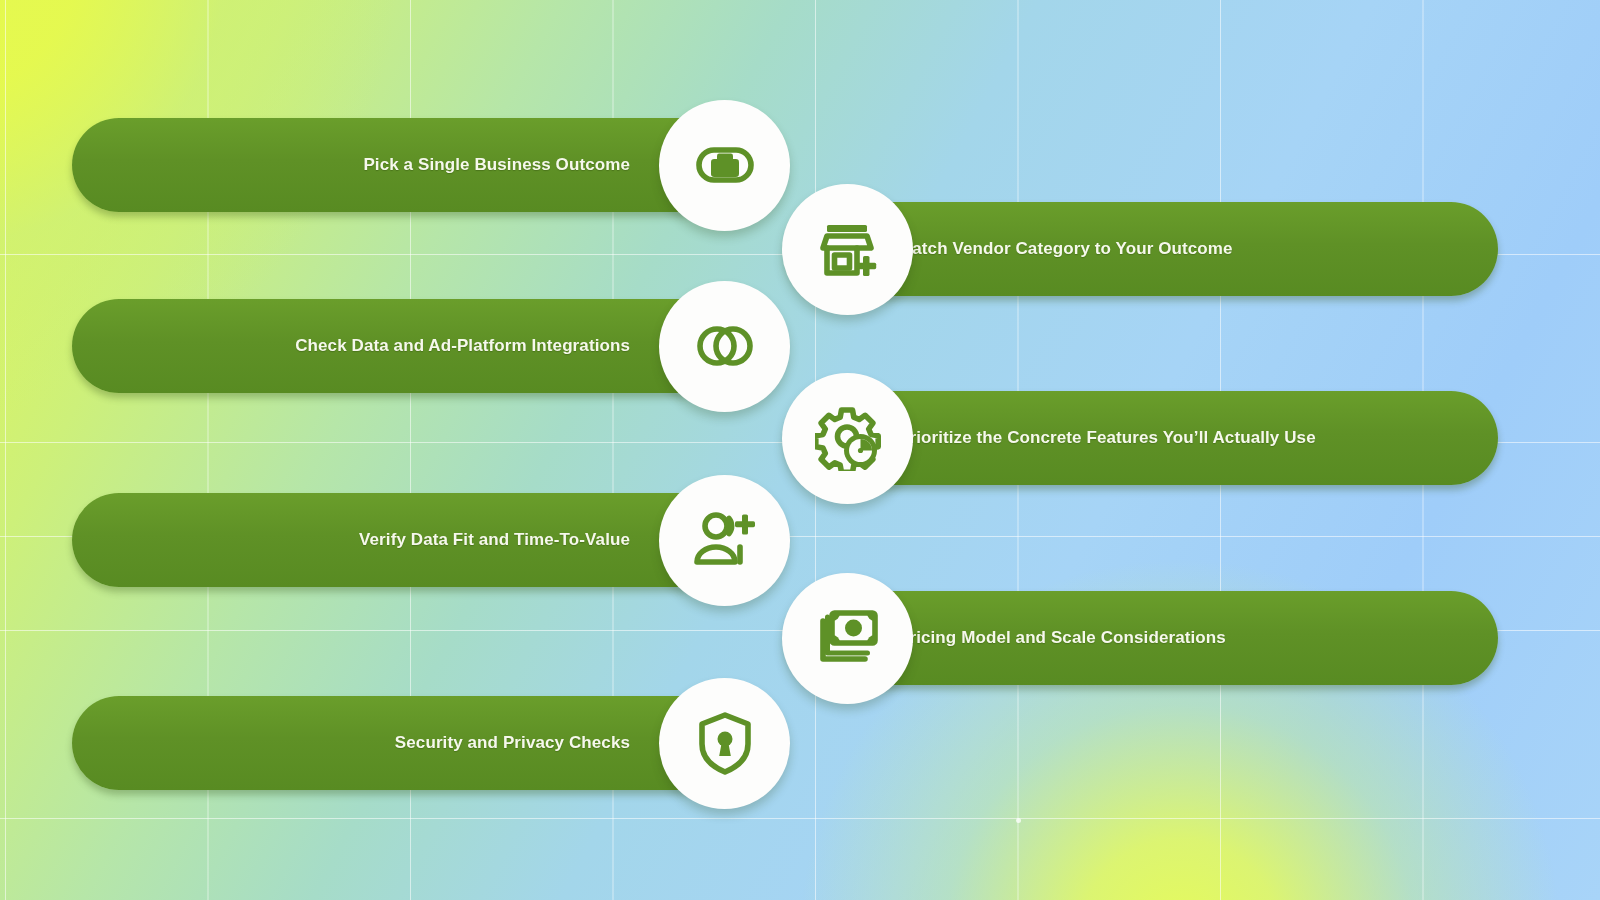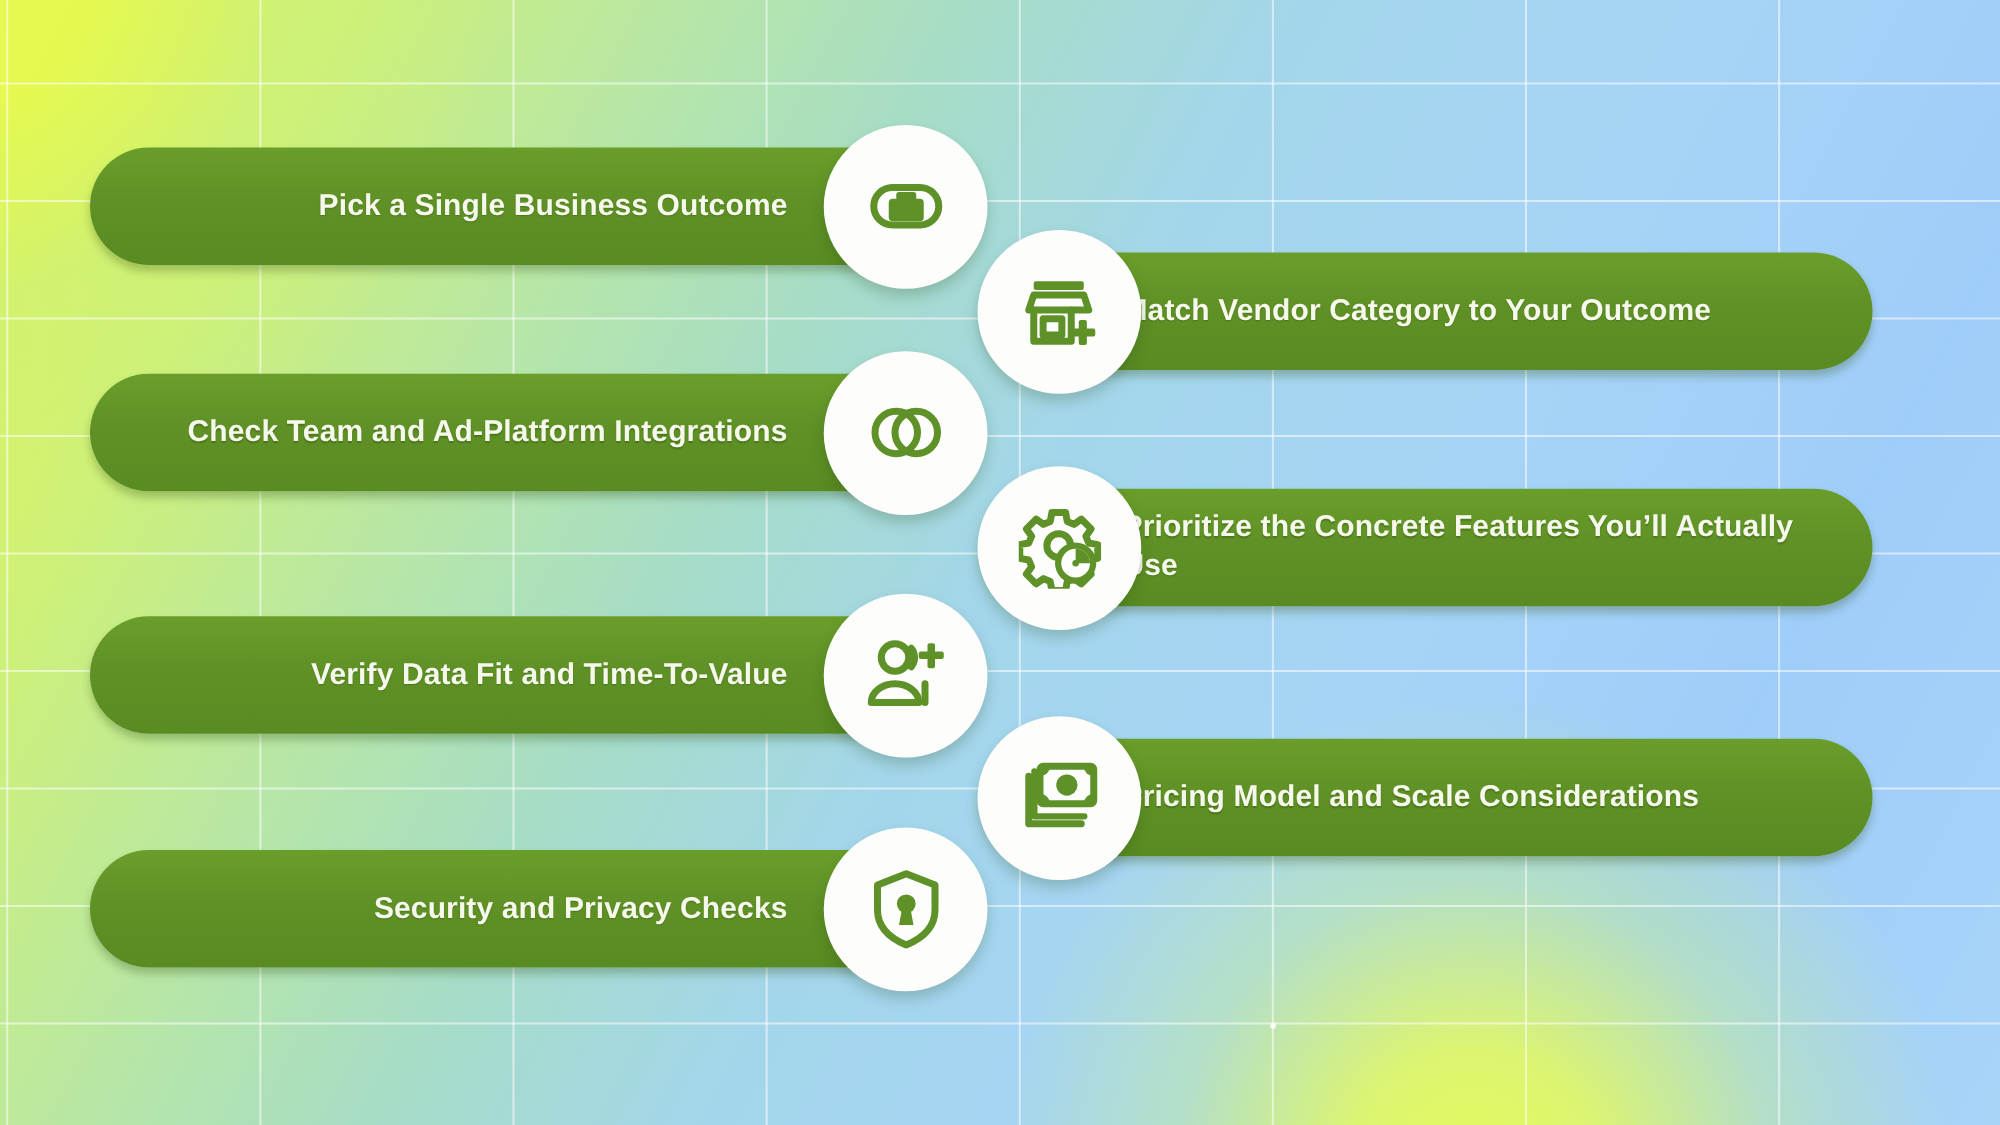--- a/index.html
+++ b/index.html
@@ -50,21 +50,21 @@
     height: 94px;
     border-radius: 47px;
     background: linear-gradient(180deg, #6a9e2b 0%, #5f9126 45%, #588b22 100%);
     box-shadow: 0 5px 7px rgba(50,80,20,0.30);
   }
   .row.left .bar  { width: 654px; padding: 0 96px 0 34px; justify-content: flex-end; }
   .row.right .bar { width: 712px; padding: 0 34px 0 112px; justify-content: flex-start; }
 
   .bar-label {
     color: #f6f8ec;
-    font-size: 24px;
+    font-size: 17px;
     font-weight: bold;
     line-height: 1.28;
     letter-spacing: 0.1px;
     text-shadow: 0 1px 1px rgba(40,70,10,0.35);
   }
   .row.left  .bar-label { text-align: right; }
   .row.right .bar-label { text-align: left; }
 
   
   .icon-circle {
@@ -130,21 +130,21 @@
           <rect class="ico-stroke" x="18.5" y="38" width="15" height="13"></rect>
           <rect class="ico-fill" x="47" y="39" width="6.5" height="20" rx="1.6"></rect>
           <rect class="ico-fill" x="40.2" y="45.7" width="20" height="6.5" rx="1.6"></rect>
         </svg>
       </span>
     </div>
   </div>
 
   <div class="row left" style="top:299px">
     <div class="bar">
-      <span class="bar-label">Check Team and Ad-Platform Integrations</span>
+      <span class="bar-label">Check Data and Ad-Platform Integrations</span>
     </div>
     <div class="icon-circle">
       <span>
         <svg width="62" height="62" viewBox="0 0 62 62">
           <circle class="ico-stroke" cx="23" cy="31" r="17"></circle>
           <circle class="ico-stroke" cx="39" cy="31" r="17"></circle>
         </svg>
       </span>
     </div>
   </div>
@@ -198,21 +198,21 @@
           <path class="ico-fill" d="M16 4 h8 a8 8 0 0 1 -8 8 z"></path>
           <path class="ico-fill" d="M59 4 h-8 a8 8 0 0 0 8 8 z"></path>
           <path class="ico-fill" d="M16 34 h8 a8 8 0 0 0 -8 -8 z"></path>
           <path class="ico-fill" d="M59 34 h-8 a8 8 0 0 1 8 -8 z"></path>
           <path class="ico-stroke" d="M11.5 8 v36 h40" style="stroke-width:5"></path>
         </svg>
       </span>
     </div>
   </div>
 
-  <div class="row left" style="top:680px">
+  <div class="row left" style="top:696px">
     <div class="bar">
       <span class="bar-label">Security and Privacy Checks</span>
     </div>
     <div class="icon-circle">
       <span>
         <svg width="56" height="64" viewBox="0 0 56 64">
           <path class="ico-stroke" d="M28 4 L51 13 v20 c0 15 -11 23 -23 28 C16 56 5 48 5 33 V13 Z"></path>
           <circle class="ico-fill" cx="28" cy="28" r="7.5"></circle>
           <path class="ico-fill" d="M24.6 32 h6.8 l2.4 13 h-11.6 z"></path>
         </svg>

